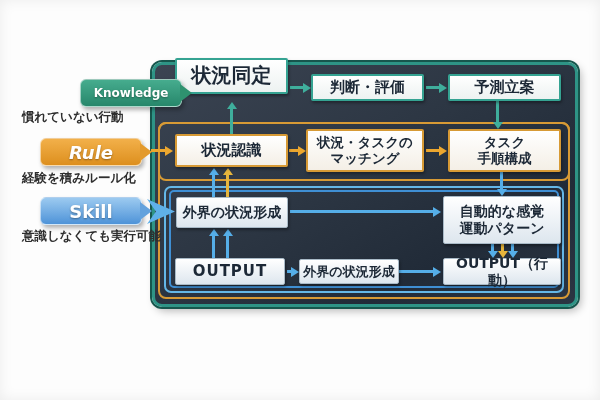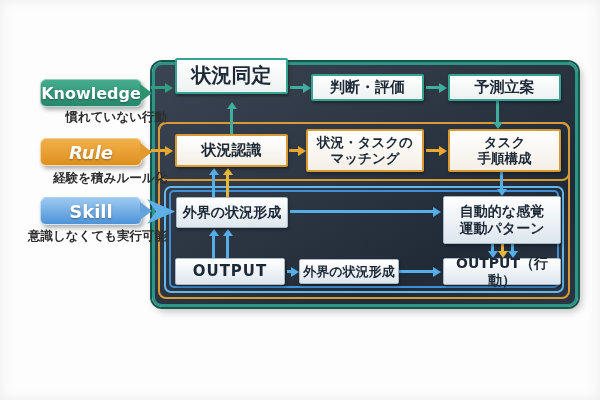--- a/index.html
+++ b/index.html
@@ -26,27 +26,27 @@
   .box.orange{border:2px solid #d79a35;background:linear-gradient(#ffffff,#f4efe6);box-shadow:1px 2px 3px rgba(0,0,0,.35);}
   .box.plain{border:1px solid #a9bac7;background:linear-gradient(#ffffff,#dde6ee);box-shadow:1px 2px 3px rgba(0,0,0,.35);}
 
   
   .tag{position:absolute;left:40px;width:102px;height:28px;border-radius:6px;display:flex;align-items:center;
        justify-content:center;color:#fff;font-weight:700;z-index:5;box-sizing:border-box;
        border:1px solid rgba(255,255,255,.55);box-shadow:2px 3px 4px rgba(0,0,0,.3);
        text-shadow:0 1px 2px rgba(0,0,0,.35);}
   .tag::after{content:"";position:absolute;right:-11px;top:50%;transform:translateY(-50%);
        border-top:9px solid transparent;border-bottom:9px solid transparent;border-left:12px solid;}
-  .tag.knowledge{background:linear-gradient(#46ac8e,#27876b);font-size:16px;}
+  .tag.knowledge{background:linear-gradient(#46ac8e,#27876b);font-size:12px;margin-left:40px;}
   .tag.knowledge::after{border-left-color:#2f926f;}
   .tag.rule{background:linear-gradient(#f2b04a,#dd8f1e);font-size:18px;font-style:italic;}
   .tag.rule::after{border-left-color:#e39a2c;}
   .tag.skill{background:linear-gradient(#9ccaf0,#4e93d8);font-size:18px;}
   .tag.skill::after{border-left-color:#63a2dd;}
-  .caption{position:absolute;left:22px;width:145px;text-align:right;font-size:12.5px;font-weight:700;
+  .caption{position:absolute;left:22px;width:145px;text-align:left;font-size:12.5px;font-weight:700;
        color:#2e2e2e;z-index:5;}
 
   
   .ah{position:absolute;height:3px;background:currentColor;z-index:3;}
   .ah::after{content:"";position:absolute;right:-8px;top:50%;transform:translateY(-50%);
        border-left:8px solid;border-top:5px solid transparent;border-bottom:5px solid transparent;}
   .av{position:absolute;width:3px;background:currentColor;z-index:3;}
   .av.up::before{content:"";position:absolute;top:-7px;left:50%;transform:translateX(-50%);
        border-bottom:7px solid;border-left:5px solid transparent;border-right:5px solid transparent;}
   .av.down::after{content:"";position:absolute;bottom:-7px;left:50%;transform:translateX(-50%);

